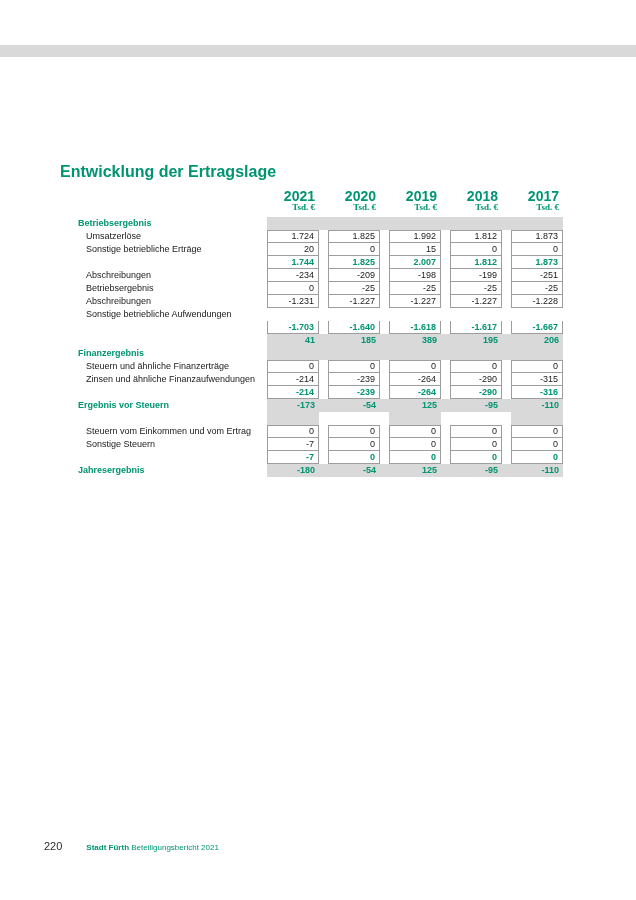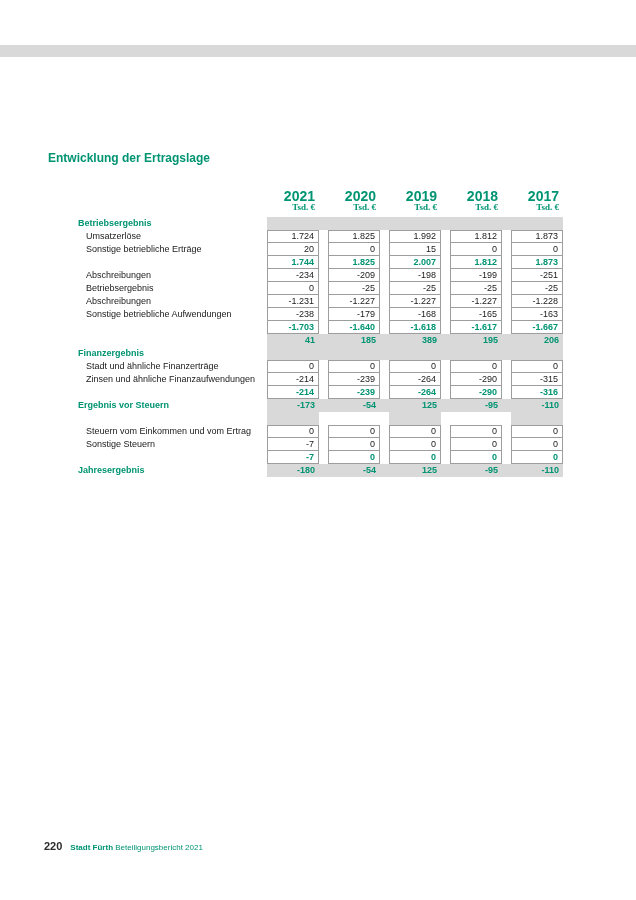--- a/index.html
+++ b/index.html
@@ -9,22 +9,22 @@
     background:#ffffff;
     font-family:"Liberation Sans", sans-serif;
     color:#1a1a1a;
     overflow:hidden;
     --green:#009472;
     --band:#d9d9d9;
     --border:#9d9d9d;
   }
   .top-bar{position:absolute;left:0;top:45px;width:636px;height:12px;background:var(--band);}
   .heading{
-    position:absolute;left:44px;top:147px;margin:4px;
-    font-size:12px;font-weight:bold;color:var(--green);
+    position:absolute;left:44px;top:147px;margin:16px;
+    font-size:16px;font-weight:bold;color:var(--green);
   }
   .fin-table{position:absolute;left:78px;top:190px;width:485px;}
   .thead{display:flex;margin-bottom:4px;}
   .label-spacer{width:180px;margin-right:9px;flex:0 0 auto;}
   .vals{display:grid;grid-template-columns:repeat(5,52px);column-gap:9px;width:296px;flex:0 0 auto;}
   .vals.band{background:var(--band);}
   .col-head{text-align:right;}
   .col-head .year{font-size:14px;font-weight:bold;color:var(--green);line-height:12px;padding-right:4px;}
   .col-head .unit{font-size:9px;font-weight:bold;color:var(--green);line-height:11px;padding-right:4px;font-family:Liberation Serif, serif;}
   .trow{display:flex;height:13px;}
@@ -46,21 +46,21 @@
     border-right:1px solid var(--border);
     border-bottom:1px solid var(--border);
   }
   .cell.boxed.topline{border-top:1px solid var(--border);line-height:11px;}
   .cell.green{color:var(--green);font-weight:bold;}
   .cell.stripe{background:var(--band);}
   .footer{
     position:absolute;left:44px;top:840px;
     display:flex;align-items:baseline;
   }
-  .page-num{font-size:11px;font-weight:bold;color:#2b2b2b;margin-right:8px;}
+  .page-num{font-size:11px;font-weight:normal;color:#2b2b2b;margin-right:24px;}
   .footer-title{font-size:8px;color:var(--green);white-space:pre;}
   .footer-title .brand{font-weight:bold;margin-top:28px;}
 </style>
 </head>
 <body>
 
 <div class="page" style="--green: #009472; --band: #d9d9d9; --border: #9d9d9d;">
 
   <div class="top-bar"></div>
 
@@ -158,27 +158,20 @@
           <div class="vals">
             <div class="cell boxed">-1.231</div>
             <div class="cell boxed">-1.227</div>
             <div class="cell boxed">-1.227</div>
             <div class="cell boxed">-1.227</div>
             <div class="cell boxed">-1.228</div>
           </div>
         </div>
         <div class="trow data">
           <div class="rlabel">Sonstige betriebliche Aufwendungen</div>
-          <div class="vals">
-            <div class="cell boxed">-238</div>
-            <div class="cell boxed">-179</div>
-            <div class="cell boxed">-168</div>
-            <div class="cell boxed">-165</div>
-            <div class="cell boxed">-163</div>
-          </div>
         </div>
         <div class="trow subtotal">
           <div class="rlabel"></div>
           <div class="vals">
             <div class="cell boxed green">-1.703</div>
             <div class="cell boxed green">-1.640</div>
             <div class="cell boxed green">-1.618</div>
             <div class="cell boxed green">-1.617</div>
             <div class="cell boxed green">-1.667</div>
           </div>
@@ -197,21 +190,21 @@
           <div class="rlabel">Finanzergebnis</div>
           <div class="vals band">
             <div class="cell"></div>
             <div class="cell"></div>
             <div class="cell"></div>
             <div class="cell"></div>
             <div class="cell"></div>
           </div>
         </div>
         <div class="trow data">
-          <div class="rlabel">Stadt und ähnliche Finanzerträge</div>
+          <div class="rlabel">Steuern und ähnliche Finanzerträge</div>
           <div class="vals">
             <div class="cell boxed topline">0</div>
             <div class="cell boxed topline">0</div>
             <div class="cell boxed topline">0</div>
             <div class="cell boxed topline">0</div>
             <div class="cell boxed topline">0</div>
           </div>
         </div>
         <div class="trow data">
           <div class="rlabel">Zinsen und ähnliche Finanzaufwendungen</div>

